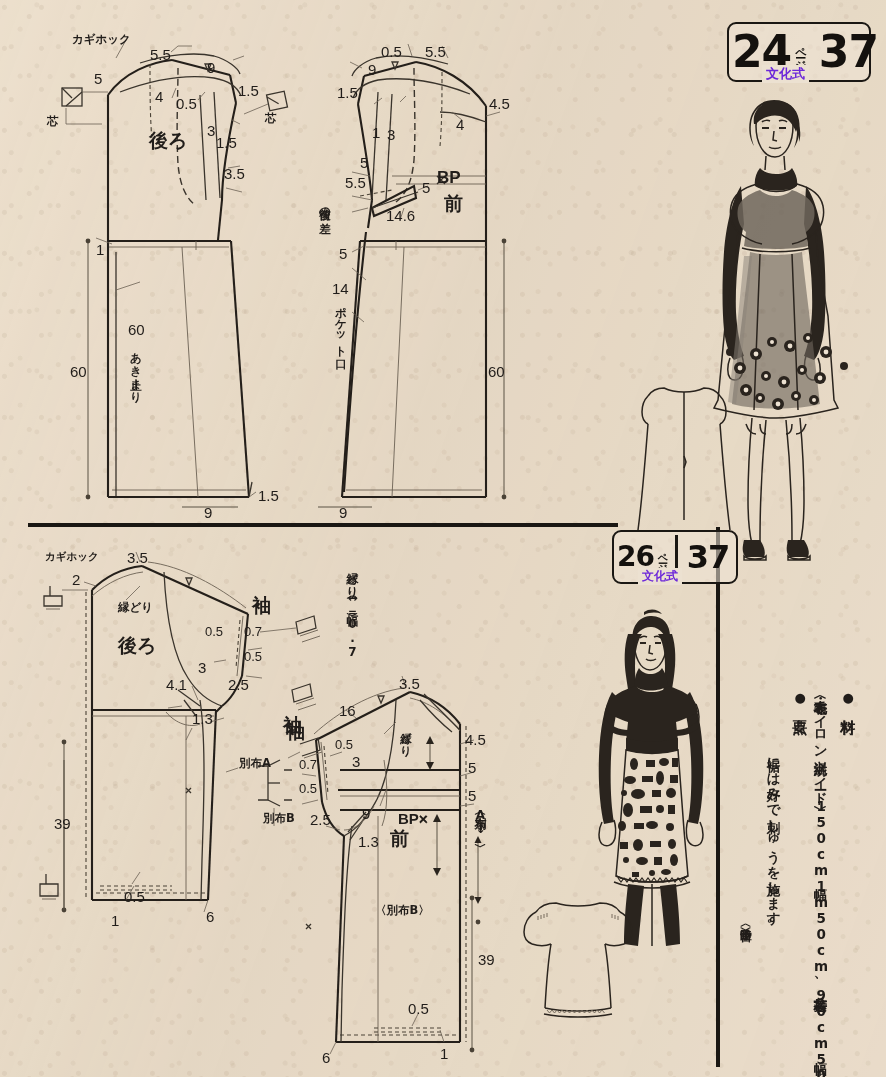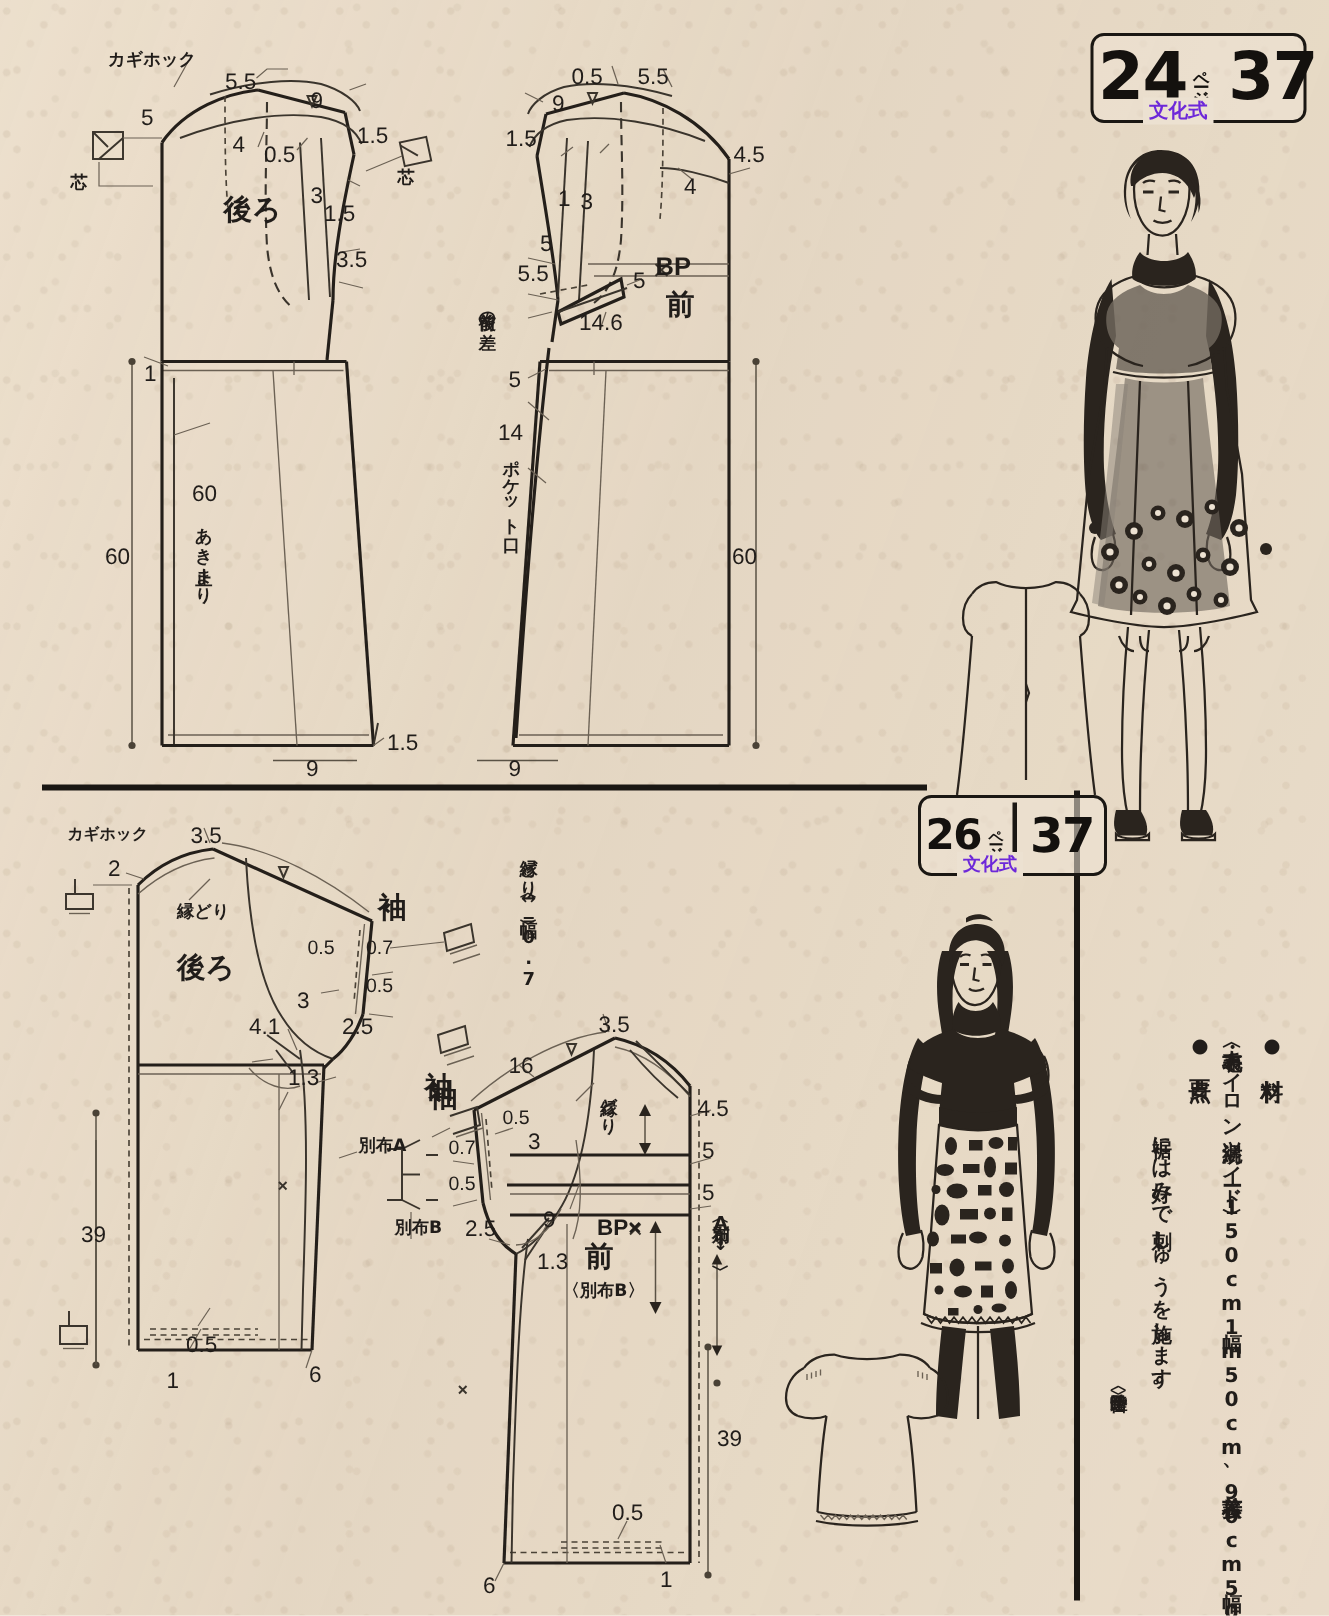--- a/index.html
+++ b/index.html
@@ -696,21 +696,21 @@
 <div class="lbl num" style="left:192px;top:711px;">1.3</div>
 <div class="lbl num" style="left:54px;top:816px;">39</div>
 <div class="lbl num" style="left:124px;top:889px;">0.5</div>
 <div class="lbl num" style="left:111px;top:913px;">1</div>
 <div class="lbl num" style="left:206px;top:909px;">6</div>
 
 <div class="lbl jp sm vert" style="left:345px;top:564px;font-size:12px;">縁どり〈↔〉幅＝0.7</div>
 <div class="lbl jp big" style="left:283px;top:716px;">袖</div>
 <div class="lbl jp sm vert" style="left:399px;top:724px;">縁どり</div>
 <div class="lbl jp big" style="left:390px;top:829px;">前</div>
-<div class="lbl jp sm" style="left:375px;top:855px;">〈別布B〉</div>
+<div class="lbl jp sm" style="left:375px;top:905px;">〈別布B〉</div>
 <div class="lbl" style="left:398px;top:811px;font-size:15px;font-weight:700;">BP×</div>
 <div class="lbl jp sm vert" style="left:473px;top:808px;font-size:12px;">〈別布A・↕〉</div>
 
 <div class="lbl num" style="left:399px;top:676px;">3.5</div>
 <div class="lbl num" style="left:339px;top:703px;">16</div>
 <div class="lbl num sm" style="left:335px;top:738px;">0.5</div>
 <div class="lbl num sm" style="left:299px;top:758px;">0.7</div>
 <div class="lbl num sm" style="left:299px;top:782px;">0.5</div>
 <div class="lbl num" style="left:465px;top:732px;">4.5</div>
 <div class="lbl num" style="left:468px;top:760px;">5</div>

